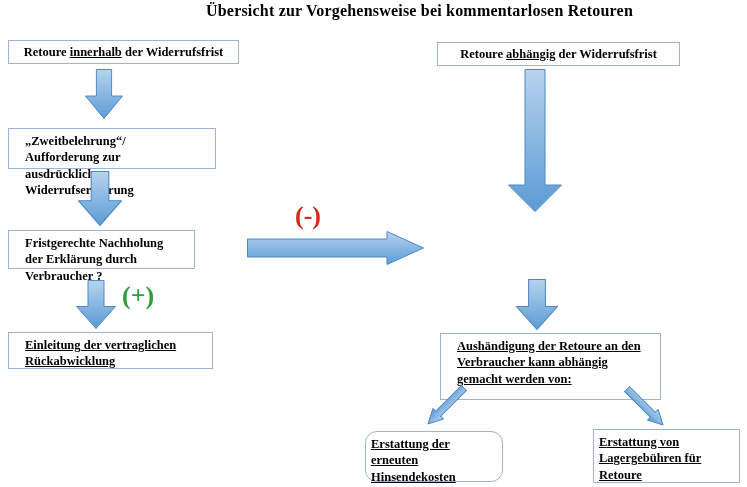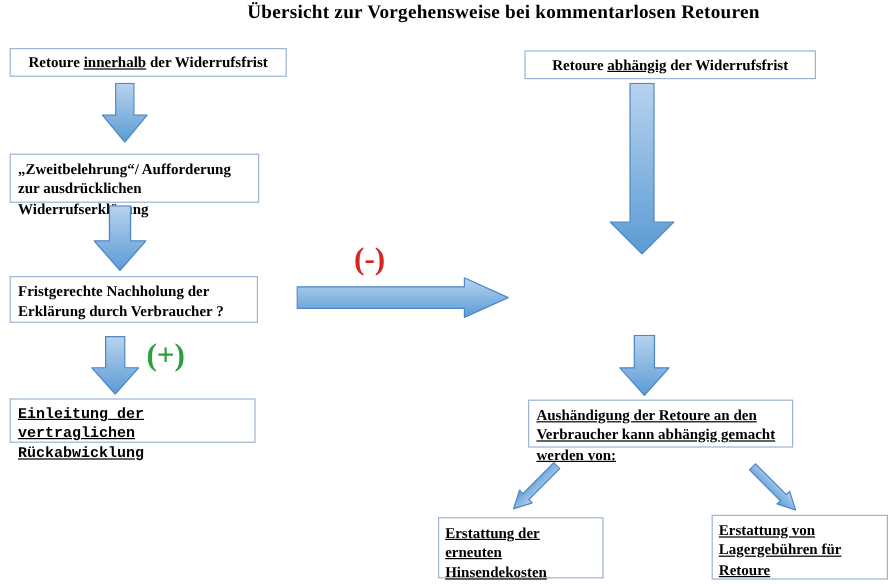--- a/index.html
+++ b/index.html
@@ -10,21 +10,21 @@
   }
   .title{
     position:absolute;top:2px;left:0;width:100%;text-align:center;
     font-size:16px;font-weight:bold;
     letter-spacing:.2px;
     padding-left:46px;
   }
   .box{
     position:absolute;background:#fff;border:1px solid #9cb3d4;
     font-size:12.5px;font-weight:bold;line-height:1.3;
-    padding:3px 6px;box-sizing:border-box;
+    padding:3px 16px;box-sizing:border-box;
   }
   .box.center{text-align:center;white-space:nowrap;display:flex;align-items:center;justify-content:center;}
   .u{text-decoration:underline;}
   .underlined{text-decoration:underline;}
   .arrow{position:absolute;}
   .arrow svg{display:block;width:100%;height:100%;}
   .sign{
     position:absolute;font-size:26px;font-weight:bold;
     font-family:"Liberation Serif","DejaVu Serif",serif;
   }
@@ -62,33 +62,33 @@
   <div class="box" style="left:8px;top:128px;width:208px;height:41px;padding-top:4px;">
     <span>„Zweitbelehrung“/ Aufforderung zur ausdrücklichen Widerrufserklärung</span>
   </div>
 
   <div class="arrow" style="left:78px;top:171px;width:44px;height:55px;">
     <svg viewBox="0 0 40 50" preserveAspectRatio="none">
         <polygon points="12,0.5 28,0.5 28,27 39.5,27 20,49.5 0.5,27 12,27" fill="url(#arrowGrad)" stroke="#4f87c5" stroke-width="1"></polygon>
       </svg>
   </div>
 
-  <div class="box" style="left:8px;top:230px;width:207px;height:39px;padding-top:4px;">
+  <div class="box" style="left:8px;top:230px;width:187px;height:39px;padding-top:4px;">
     <span>Fristgerechte Nachholung der Erklärung durch Verbraucher ?</span>
   </div>
 
   <div class="arrow" style="left:76px;top:280px;width:40px;height:49px;">
     <svg viewBox="0 0 40 50" preserveAspectRatio="none">
         <polygon points="12,0.5 28,0.5 28,27 39.5,27 20,49.5 0.5,27 12,27" fill="url(#arrowGrad)" stroke="#4f87c5" stroke-width="1"></polygon>
       </svg>
   </div>
 
   <div class="sign plus" style="left:122px;top:281px;">(+)</div>
 
-  <div class="box underlined" style="left:8px;top:332px;width:205px;height:37px;padding-top:4px;font-family:Liberation Mono, monospace;">
+  <div class="box underlined" style="left:8px;top:332px;width:205px;height:37px;padding-top:4px;">
     <span>Einleitung der vertraglichen Rückabwicklung</span>
   </div>
 
   <div class="sign minus" style="left:295px;top:201px;">(-)</div>
 
   <div class="arrow" style="left:247px;top:231px;width:177px;height:34px;">
     <svg viewBox="0 0 177 34" preserveAspectRatio="none">
         <polygon points="0.5,8 140,8 140,0.5 176.5,17 140,33.5 140,26 0.5,26" fill="url(#arrowGrad)" stroke="#4f87c5" stroke-width="1"></polygon>
       </svg>
   </div>
@@ -103,37 +103,37 @@
       </svg>
   </div>
 
 
   <div class="arrow" style="left:516px;top:279px;width:42px;height:51px;">
     <svg viewBox="0 0 40 50" preserveAspectRatio="none">
         <polygon points="12,0.5 28,0.5 28,27 39.5,27 20,49.5 0.5,27 12,27" fill="url(#arrowGrad)" stroke="#4f87c5" stroke-width="1"></polygon>
       </svg>
   </div>
 
-  <div class="box underlined" style="left:440px;top:333px;width:221px;height:40px;padding-top:4px;">
+  <div class="box underlined" style="left:440px;top:333px;width:221px;height:67px;padding-top:4px;">
     <span>Aushändigung der Retoure an den Verbraucher kann abhängig gemacht werden von:</span>
   </div>
 
   <div class="arrow rot135" style="left:420px;top:398px;width:52px;height:16px;">
     <svg viewBox="0 0 52 16" preserveAspectRatio="none">
         <polygon points="0.5,4.5 37,4.5 37,0.5 51.5,8 37,15.5 37,11.5 0.5,11.5" fill="url(#arrowGrad)" stroke="#4f87c5" stroke-width="1"></polygon>
       </svg>
   </div>
 
   <div class="arrow rot45" style="left:619px;top:399px;width:52px;height:16px;">
     <svg viewBox="0 0 52 16" preserveAspectRatio="none">
         <polygon points="0.5,4.5 37,4.5 37,0.5 51.5,8 37,15.5 37,11.5 0.5,11.5" fill="url(#arrowGrad)" stroke="#4f87c5" stroke-width="1"></polygon>
       </svg>
   </div>
 
-  <div class="box underlined" style="left:365px;top:431px;width:138px;height:51px;padding:4px 5px;">
+  <div class="box underlined" style="left:365px;top:431px;width:138px;height:51px;padding:4px 5px;border-radius:12px;">
     <span>Erstattung der erneuten Hinsendekosten</span>
   </div>
 
   <div class="box underlined" style="left:593px;top:429px;width:147px;height:54px;padding:4px 5px;">
     <span>Erstattung von Lagergebühren für Retoure</span>
   </div>
 
 </div>
 
 </body></html>

